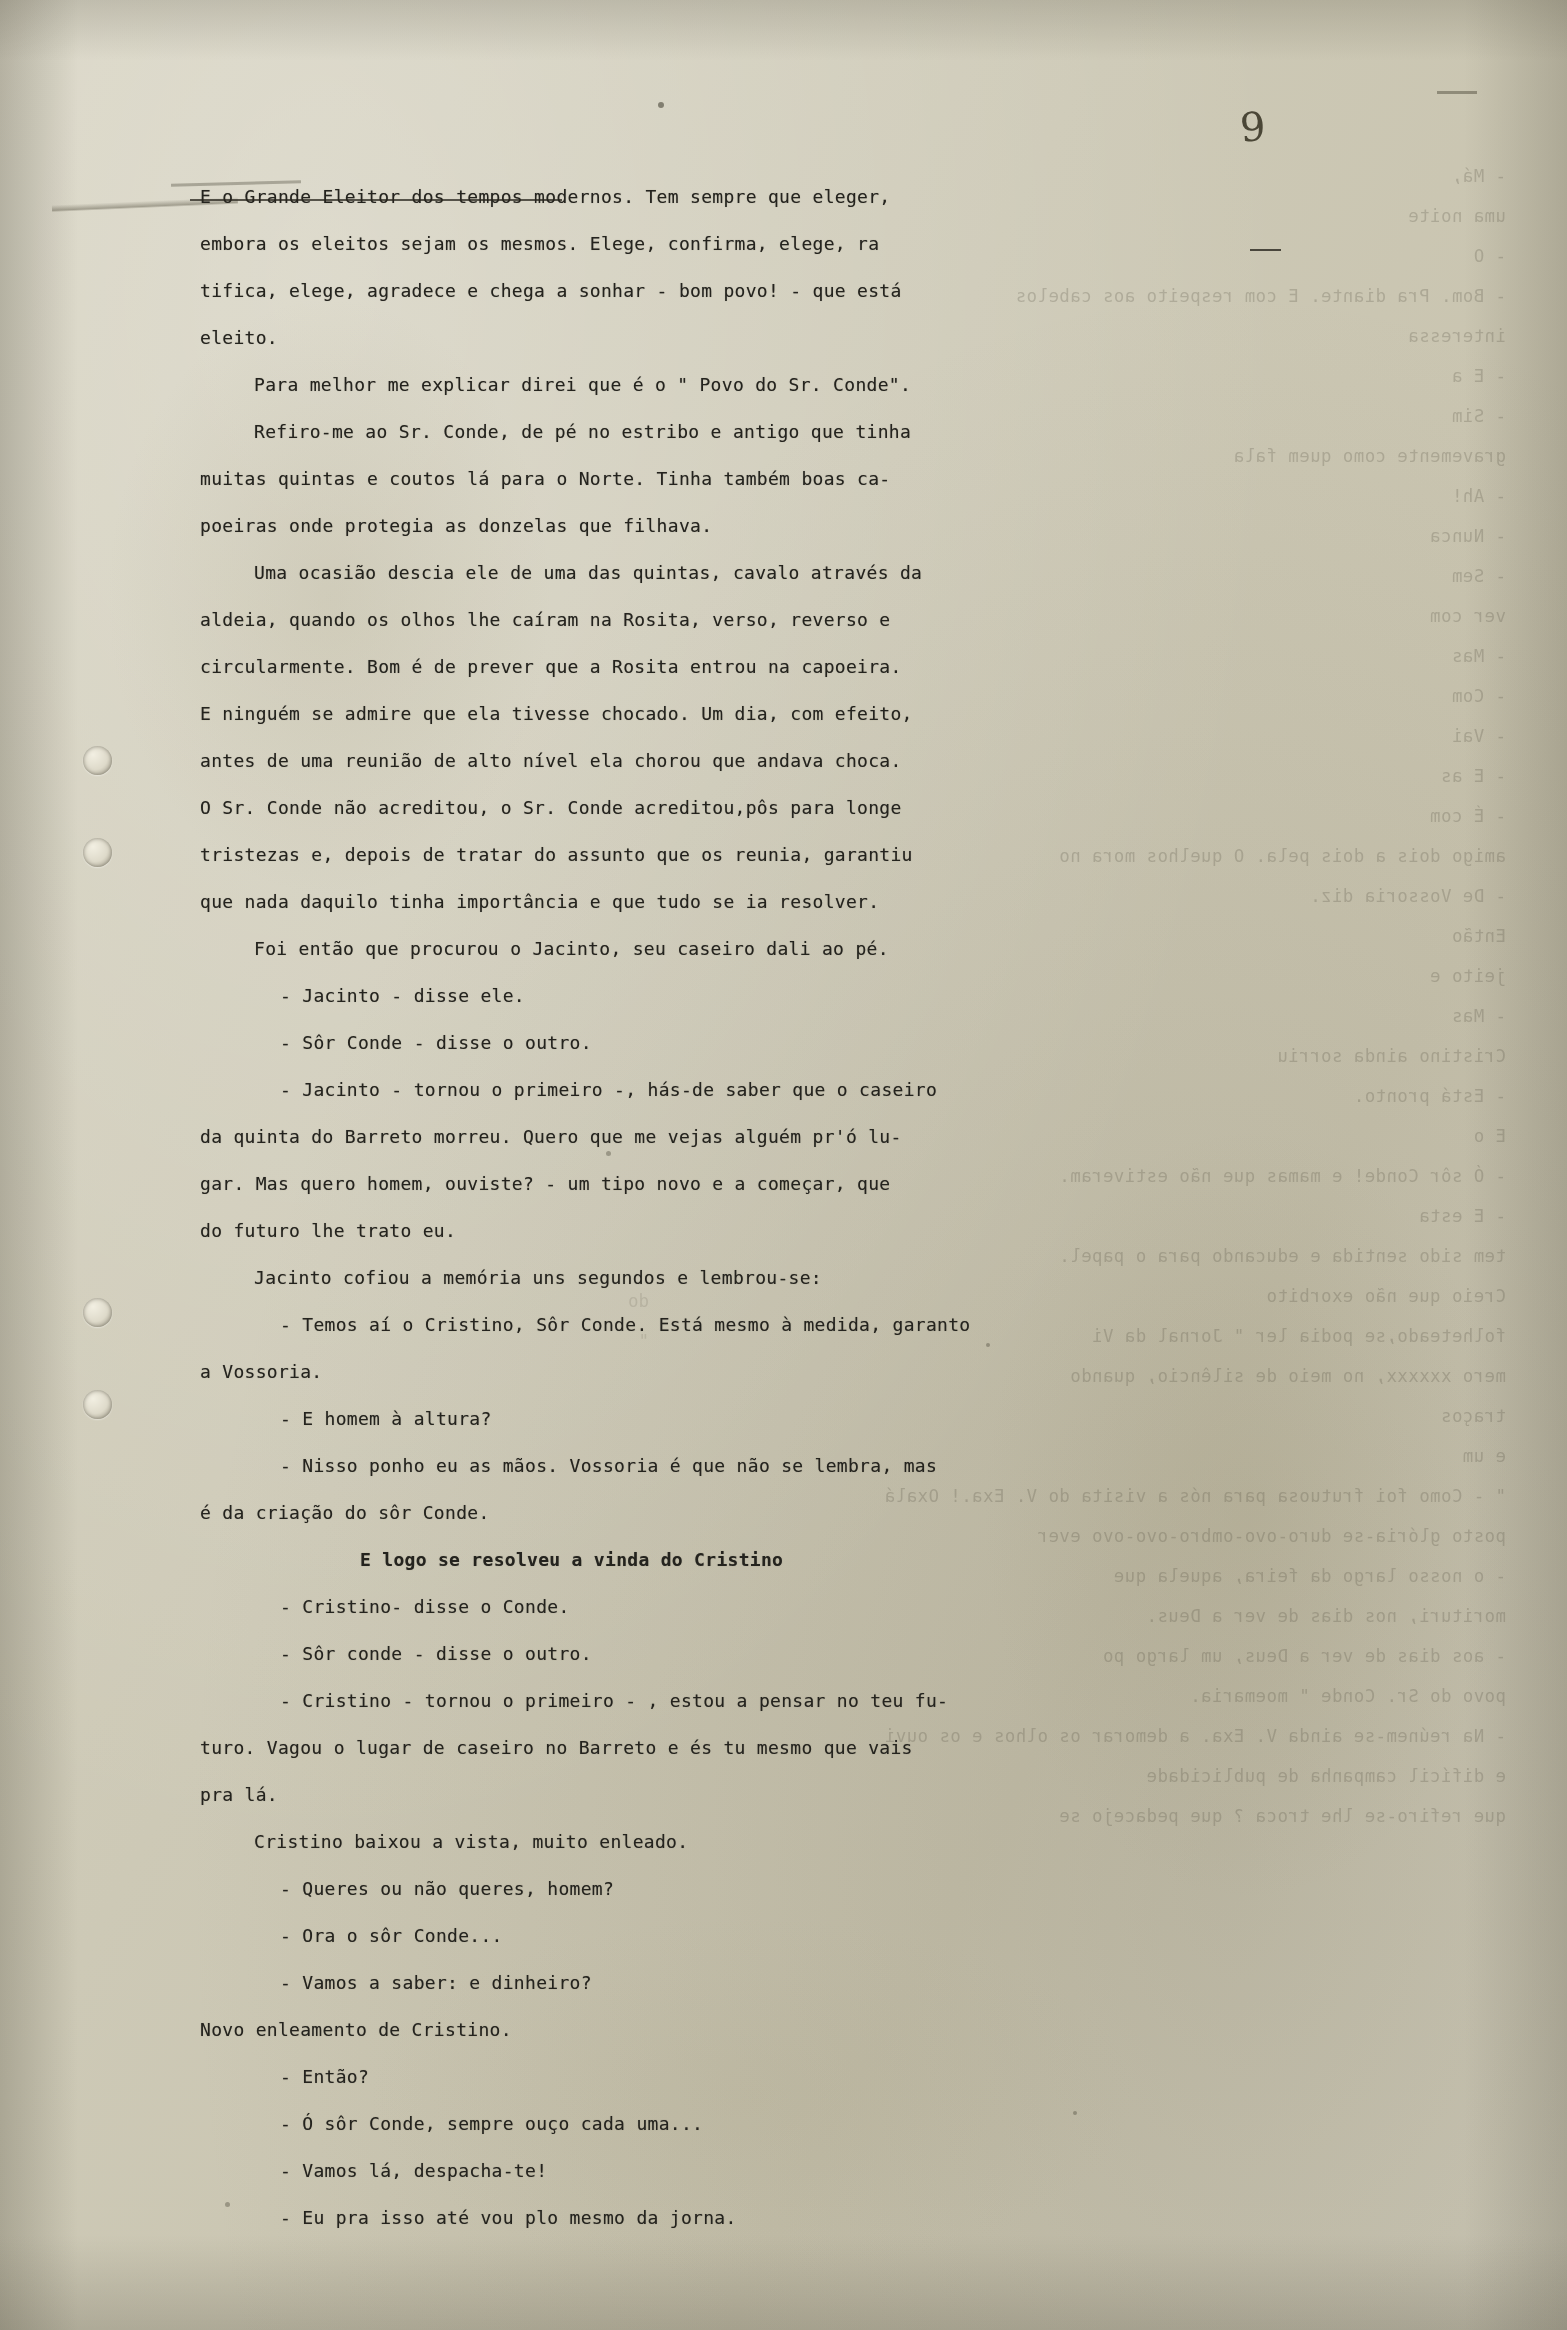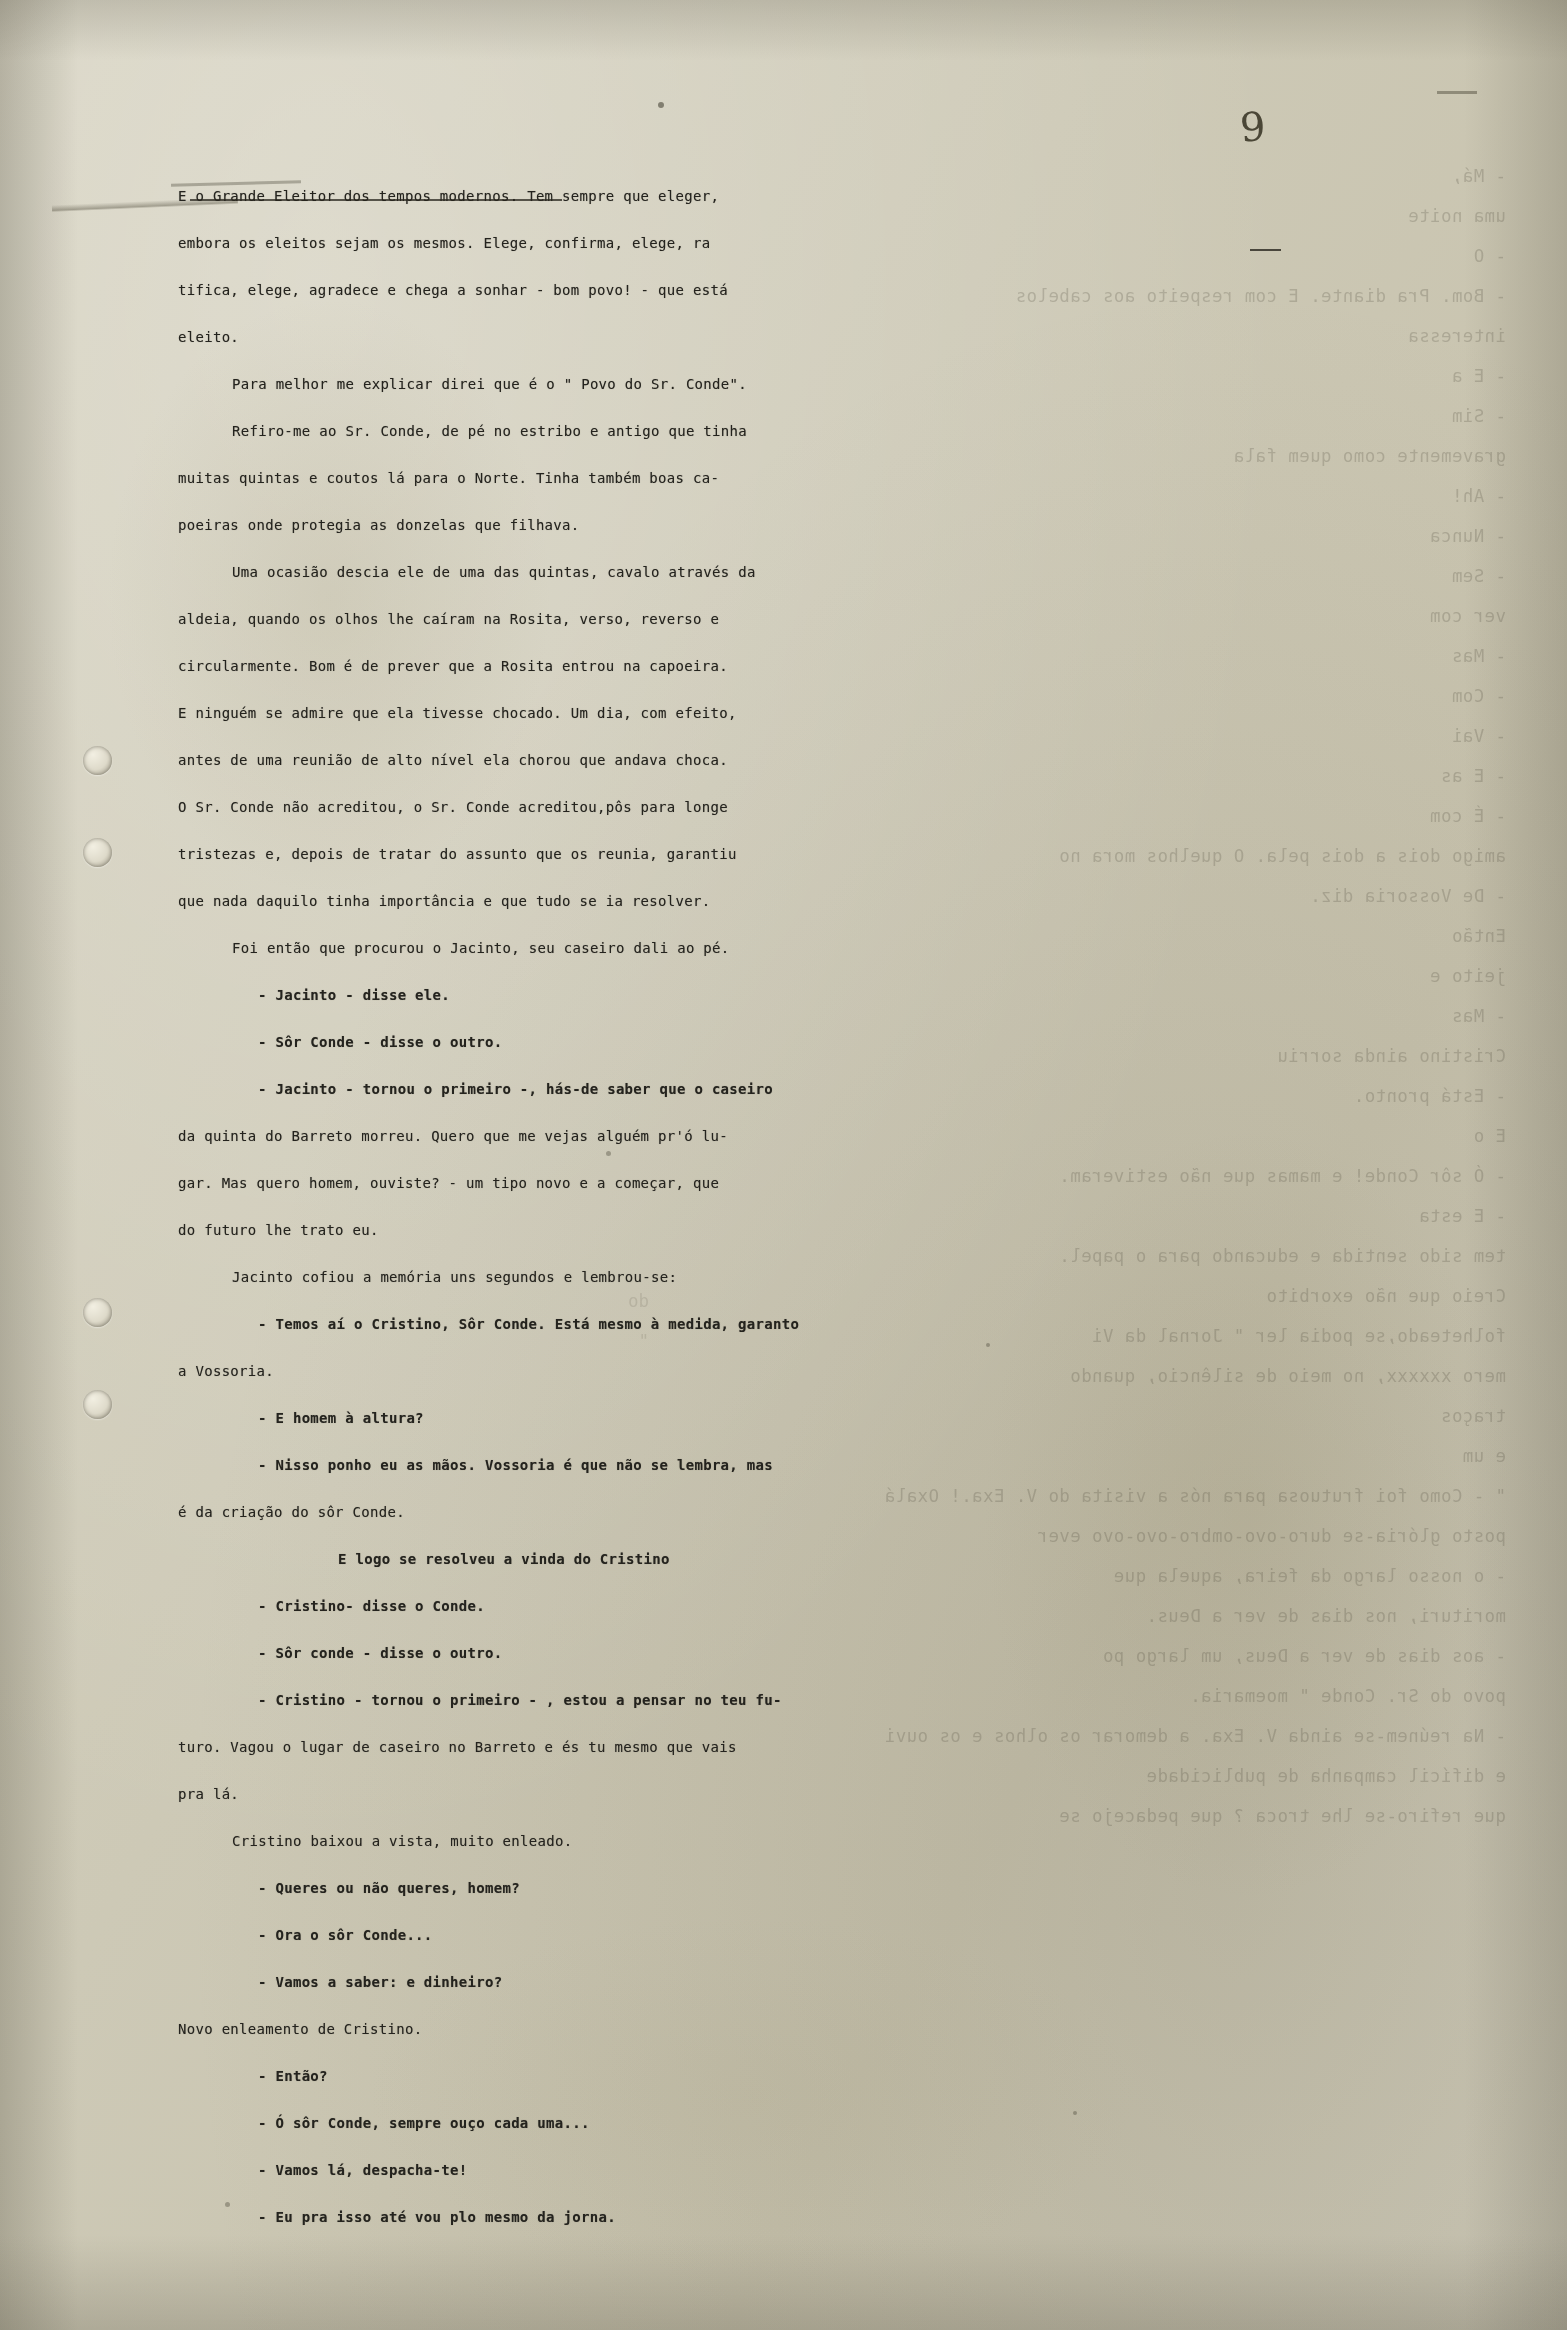--- a/index.html
+++ b/index.html
@@ -128,33 +128,33 @@
     top: 182px;
     width: 130px;
     height: 2.6px;
     background: rgba(70,66,52,0.35);
     transform: rotate(-1.5deg);
   }
 
   
   .body-text {
     position: absolute;
-    left: 178px;
+    left: 200px;
     top: 173px;
     width: 1151px;
-    font-size: 14px;
+    font-size: 18px;
     line-height: 47px;
     letter-spacing: 0.3px;
     color: #24231e;
     white-space: pre-wrap;
     text-shadow: 0 0 0.9px rgba(40,38,30,0.35);
   }
   .line { white-space: pre; min-height: 47px; }
   .line.indent { padding-left: 54px; }
-  .line.indent2 { padding-left: 80px; font-weight: bold; }
+  .line.indent2 { padding-left: 80px; }
   .line.indent3 { padding-left: 160px; font-weight: bold; }
   .strike {
     position: absolute;
     left: 190px;
     top: 199px;
     width: 372px;
     height: 1.7px;
     background: rgba(40,38,30,0.75);
   }
   .underline-ra {

